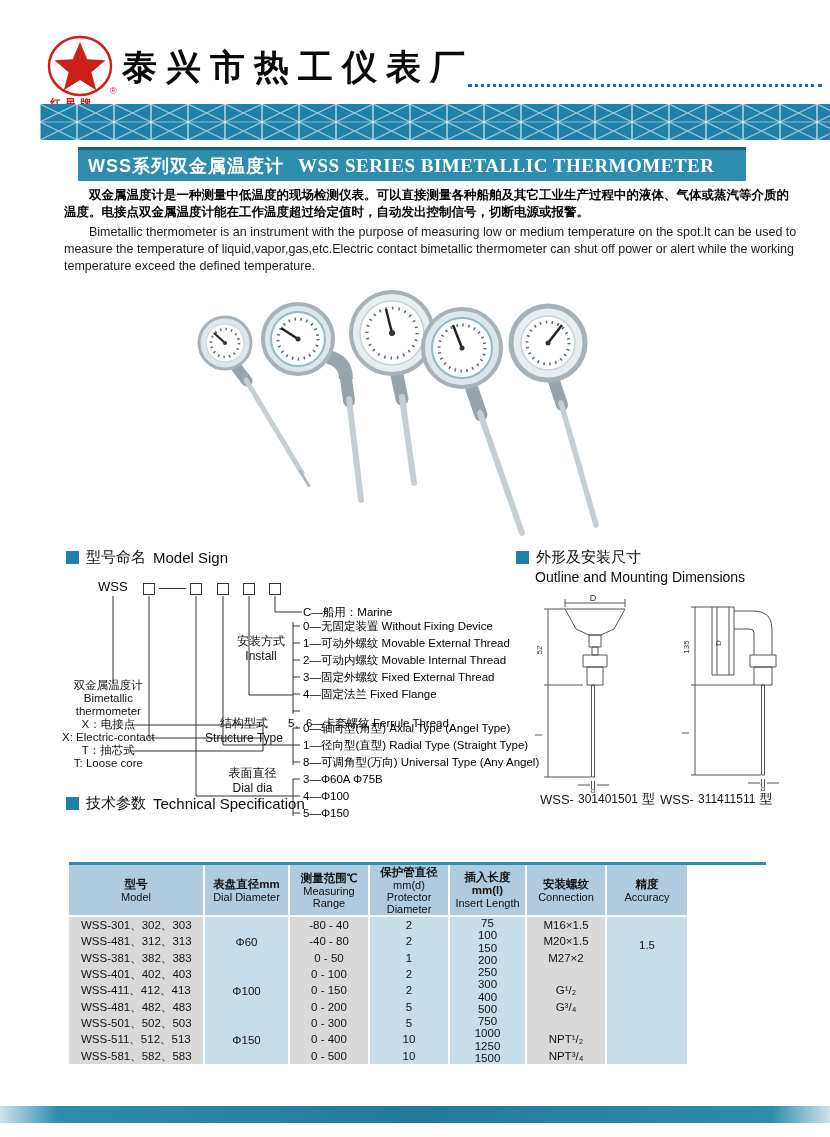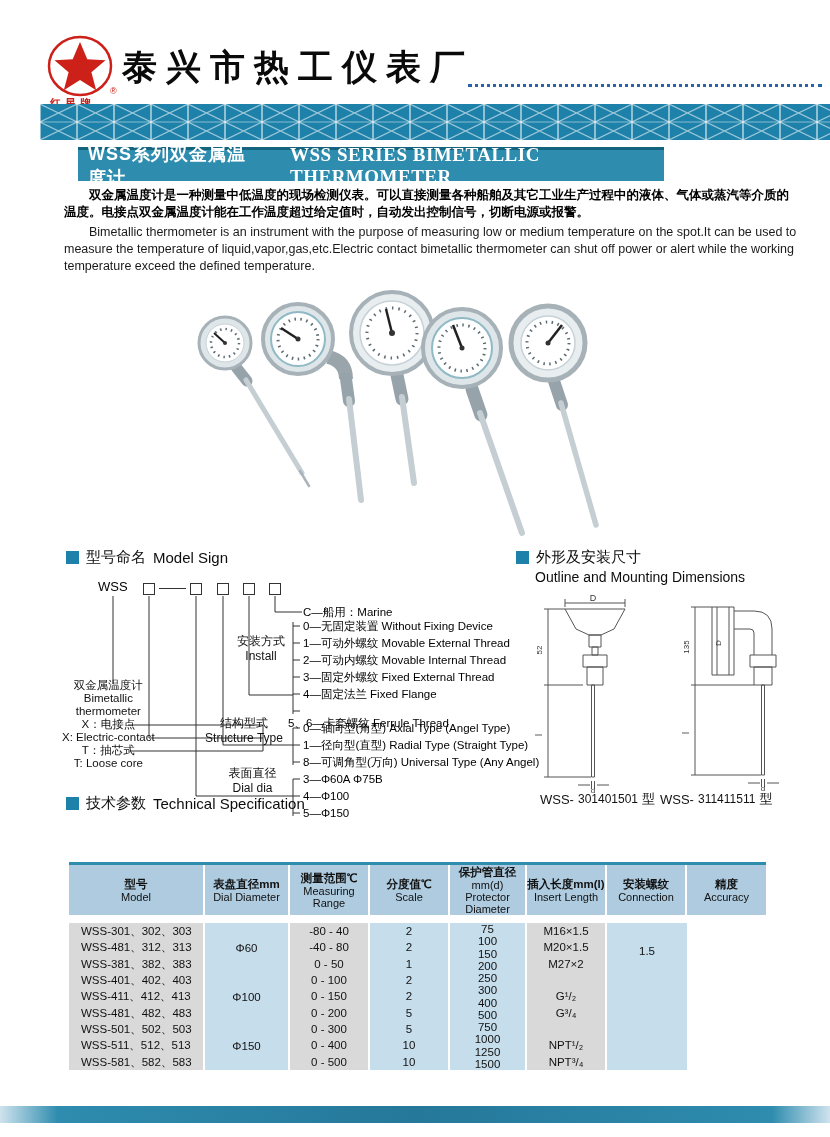--- a/index.html
+++ b/index.html
@@ -10,22 +10,22 @@
 
   
   #company-name { left:122px; top:44px; font-size:35px; font-weight:bold; letter-spacing:9px; color:#0a0a0a; white-space:nowrap; }
   #dotted-leader { left:468px; top:84px; width:354px; height:0; border-bottom:3px dotted #2565a8; }
   #brand-label { left:50px; top:96px; font-size:11px; color:#c6241d; font-weight:bold; letter-spacing:4px; }
 
   
   .band { left:40px; top:104px; width:790px; height:36px; }
 
   
-  #title-bar { left:78px; top:147px; width:586px; height:34px; background:#2e8cae; border-top:3px solid #14647f;
-               display:flex; align-items:center; padding-left:10px; gap:26px; }
+  #title-bar { left:78px; top:147px; width:668px; height:34px; background:#2e8cae; border-top:3px solid #14647f;
+               display:flex; align-items:center; padding-left:10px; gap:14px; }
   #title-bar .zh { color:#fff; font-size:18px; font-weight:bold; letter-spacing:1px; }
   #title-bar .en { color:#fff; font-size:19px; font-weight:bold; font-family:"Liberation Serif", serif; letter-spacing:.5px; }
 
   
   #intro { left:64px; top:187px; width:734px; }
   #intro .zh { font-size:12.5px; font-weight:bold; line-height:17px; text-indent:2em; color:#000; }
   #intro .en { font-size:12.5px; line-height:17px; text-indent:2em; color:#1a1a1a; margin-top:3px; }
 
   
   .sec-head { display:flex; align-items:center; gap:7px; font-size:15px; color:#0d0d0d; }
@@ -44,21 +44,21 @@
 
   
   #spec-table { left:69px; top:862px; width:697px; }
   .tgrid { display:grid; grid-template-columns:136px 85px 80px 80px 77px 80px 80px 79px; }
   #spec-header { border-top:3px solid #2e8cad; background:#fff; }
   #spec-header .hc { background:#aecbdf; height:50px; display:flex; flex-direction:column; align-items:center; justify-content:center;
                      border-right:2px solid #fff; text-align:center; }
   #spec-header .hc:last-child { border-right:none; }
   .hc .zh { font-size:11.5px; line-height:13px; font-weight:bold; }
   .hc .en { font-size:11px; line-height:12px; }
-  #spec-body { margin-top:8px; }
+  #spec-body { margin-top:2px; }
   .bc { border-right:2px solid #fff; height:147px; overflow:hidden; }
   .bc:last-child { border-right:none; }
   .col-grey { background:#d9d9d9; }
   .col-blue { background:#c6ddec; }
   .cell9 { height:16.33px; line-height:16.33px; font-size:11.5px; text-align:center; white-space:nowrap; }
   .model-cell { text-align:left; padding-left:12px; }
   .cell12 { height:12.25px; line-height:12.25px; font-size:11.5px; text-align:center; }
   .dialwrap { display:flex; flex-direction:column; }
   .dialwrap div { height:49px; display:flex; align-items:center; justify-content:center; font-size:11.5px; }
   .acc-cell { padding-top:22px; text-align:center; font-size:11.5px; }
@@ -303,24 +303,20 @@
         </div>
       <div class="hc">
           <span class="zh">表盘直径mm</span>
           <span class="en">Dial Diameter</span>
         </div>
       <div class="hc">
           <span class="zh">测量范围℃</span>
           <span class="en">Measuring Range</span>
         </div>
       <div class="hc">
-          <span class="zh">分度值℃</span>
-          <span class="en">Scale</span>
-        </div>
-      <div class="hc">
           <span class="zh">保护管直径</span>
           <span class="en">mm(d)</span>
           <span class="en">Protector Diameter</span>
         </div>
       <div class="hc">
           <span class="zh">插入长度mm(l)</span>
           <span class="en">Insert Length</span>
         </div>
       <div class="hc">
           <span class="zh">安装螺纹</span>

